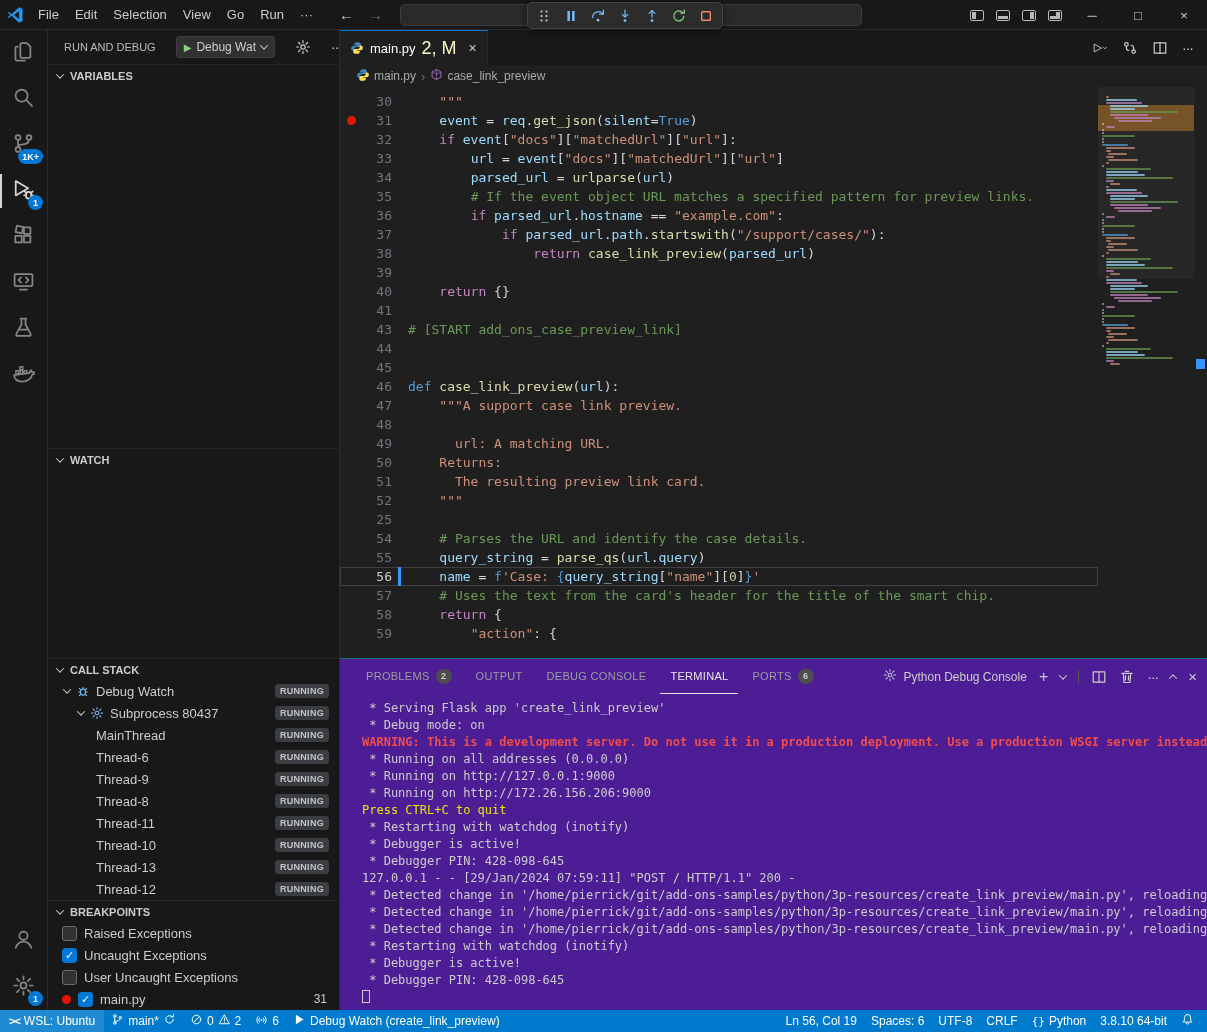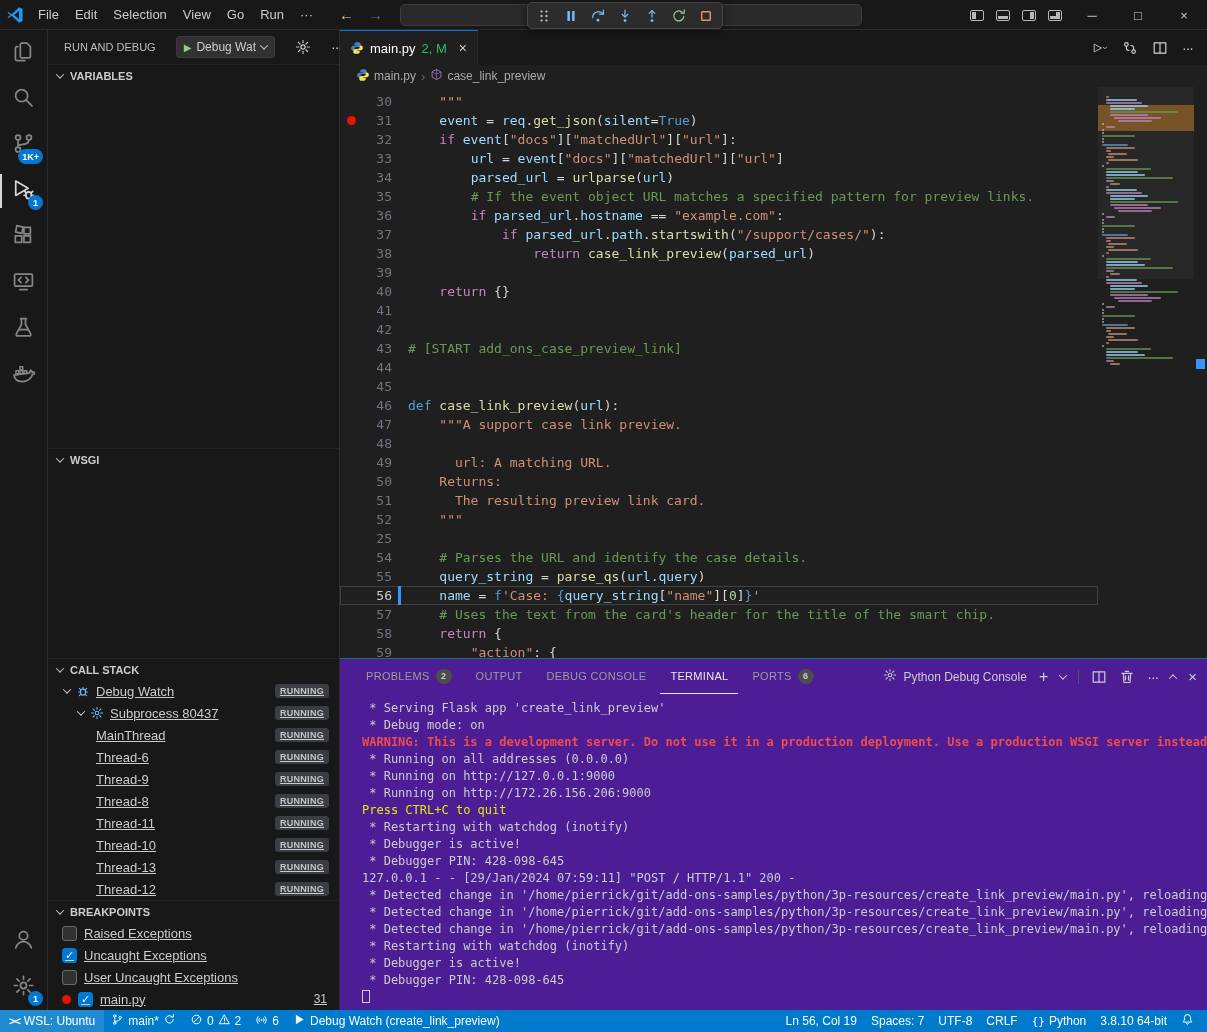--- a/index.html
+++ b/index.html
@@ -48,40 +48,40 @@
   .launch-btn .play { color:#89d185; font-size:10px; }
   .icon-btn { display:flex; align-items:center; justify-content:center; color:#cccccc; }
   .icon-btn svg { width:16px; height:16px; }
   .ti { font-size:14px; line-height:1; letter-spacing:-1px; }
   .chv { display:inline-block; width:6px; height:6px; border-right:1.4px solid currentColor; border-bottom:1.4px solid currentColor; }
   .chv.down { transform:rotate(45deg) translate(-1px,-1px); }
   .chv.up { transform:rotate(-135deg) translate(-1px,-1px); }
   .sb-head { height:22px; flex:none; display:flex; align-items:center; gap:7px; padding:0 8px 0 9px; font-size:11px; font-weight:bold; color:#cccccc; border-top:1px solid #242424; }
   .variables-body { flex:1; }
   .watch-body { height:188px; flex:none; }
-  .cs-body, .bp-body { flex:none;text-decoration:underline; }
+  .cs-body, .bp-body { flex:none; }
   .cs-row { height:22px; display:flex; align-items:center; font-size:13px; color:#cccccc; padding-right:10px; white-space:nowrap; }
   .cs-row.d0 { padding-left:16px; }
   .cs-row.d1 { padding-left:30px; }
   .cs-row.d2 { padding-left:48px; }
   .cs-row .chv { margin-right:6px; flex:none; }
   .cs-icon { margin-right:6px; display:flex; } .cs-icon svg { width:14px; height:14px; color:#75beff; }
   .badge-running { margin-left:auto; background:#3a3d41; color:#c5c5c5; font-size:9px; font-weight:bold; padding:2px 5px; border-radius:3px; letter-spacing:.3px; }
   .bp-row { height:22px; display:flex; align-items:center; gap:7px; padding:0 12px 0 14px; font-size:13px; color:#cccccc; }
   .bp-dot-sm { width:9px; height:9px; border-radius:50%; background:#e51400; flex:none; }
   .checkbox { width:15px; height:15px; border-radius:3px; background:#313131; border:1px solid #6b6b6b; flex:none; display:flex; align-items:center; justify-content:center; font-size:11px; color:#fff; }
   .checkbox.checked { background:#0078d4; border-color:#0078d4; }
   .bp-detail { margin-left:auto; color:#cccccc; font-size:12px; }
 
   
   .editor-col { flex:1; display:flex; flex-direction:column; min-width:0; }
   .tabs-row { height:35px; flex:none; background:#181818; display:flex; align-items:stretch; }
   .tab { display:flex; align-items:center; gap:6px; padding:0 10px; background:#1f1f1f; border-right:1px solid #2b2b2b; border-top:1px solid #0078d4; color:#ffffff; font-size:13px; }
   .tab .t-ico { display:flex; }
-  .tab .t-dec { color:#22c55e; font-size:13px; }
+  .tab .t-dec { color:#fef9c3; font-size:18px; }
   .tab .t-close { color:#cccccc; margin-left:6px; font-size:14px; }
   .tab-actions { margin-left:auto; display:flex; align-items:center; gap:14px; padding-right:14px; color:#cccccc; }
   .breadcrumbs { height:22px; flex:none; background:#1f1f1f; display:flex; align-items:center; gap:5px; padding-left:16px; font-size:12px; color:#a9a9a9; }
   .bc-sep { color:#6a6a6a; font-size:13px; }
   .bc-item { display:flex; align-items:center; gap:4px; }
 
   .code-area { flex:1; min-height:0; display:flex; background:#1f1f1f; font-family:"DejaVu Sans Mono", monospace; font-size:13px; position:relative; overflow:hidden; }
   .code-lines { flex:1; padding-top:5px; min-width:0; overflow:hidden; }
   .line { height:19px; display:flex; align-items:center; white-space:pre; }
   .line.current { outline:1px solid #404040; outline-offset:-1px; }
@@ -322,21 +322,21 @@
           </span>
         <span class="icon-btn ti">···</span>
       </div>
       <div class="sb-head">
         <span class="chv down"></span>
         <span>VARIABLES</span>
       </div>
       <div class="variables-body"></div>
       <div class="sb-head">
         <span class="chv down"></span>
-        <span>WSGI</span>
+        <span>WATCH</span>
       </div>
       <div class="watch-body"></div>
       <div class="sb-head">
         <span class="chv down"></span>
         <span>CALL STACK</span>
       </div>
       <div class="cs-body" id="cs-body">
           <div class="cs-row d0">
             <span class="chv down"></span>
             <span class="cs-icon">
@@ -480,21 +480,20 @@
             <div class="line"><span class="l-deco"></span><span class="l-num">32</span><span class="l-gap"></span><span class="l-code"><span class="tk-w">    </span><span class="tk-k">if</span><span class="tk-w"> </span><span class="tk-v">event</span><span class="tk-w">[</span><span class="tk-s">"docs"</span><span class="tk-w">][</span><span class="tk-s">"matchedUrl"</span><span class="tk-w">][</span><span class="tk-s">"url"</span><span class="tk-w">]:</span></span></div>
             <div class="line"><span class="l-deco"></span><span class="l-num">33</span><span class="l-gap"></span><span class="l-code"><span class="tk-w">        </span><span class="tk-v">url</span><span class="tk-w"> = </span><span class="tk-v">event</span><span class="tk-w">[</span><span class="tk-s">"docs"</span><span class="tk-w">][</span><span class="tk-s">"matchedUrl"</span><span class="tk-w">][</span><span class="tk-s">"url"</span><span class="tk-w">]</span></span></div>
             <div class="line"><span class="l-deco"></span><span class="l-num">34</span><span class="l-gap"></span><span class="l-code"><span class="tk-w">        </span><span class="tk-v">parsed_url</span><span class="tk-w"> = </span><span class="tk-f">urlparse</span><span class="tk-w">(</span><span class="tk-v">url</span><span class="tk-w">)</span></span></div>
             <div class="line"><span class="l-deco"></span><span class="l-num">35</span><span class="l-gap"></span><span class="l-code"><span class="tk-w">        </span><span class="tk-c"># If the event object URL matches a specified pattern for preview links.</span></span></div>
             <div class="line"><span class="l-deco"></span><span class="l-num">36</span><span class="l-gap"></span><span class="l-code"><span class="tk-w">        </span><span class="tk-k">if</span><span class="tk-w"> </span><span class="tk-v">parsed_url</span><span class="tk-w">.</span><span class="tk-v">hostname</span><span class="tk-w"> == </span><span class="tk-s">"example.com"</span><span class="tk-w">:</span></span></div>
             <div class="line"><span class="l-deco"></span><span class="l-num">37</span><span class="l-gap"></span><span class="l-code"><span class="tk-w">            </span><span class="tk-k">if</span><span class="tk-w"> </span><span class="tk-v">parsed_url</span><span class="tk-w">.</span><span class="tk-v">path</span><span class="tk-w">.</span><span class="tk-f">startswith</span><span class="tk-w">(</span><span class="tk-s">"/support/cases/"</span><span class="tk-w">):</span></span></div>
             <div class="line"><span class="l-deco"></span><span class="l-num">38</span><span class="l-gap"></span><span class="l-code"><span class="tk-w">                </span><span class="tk-k">return</span><span class="tk-w"> </span><span class="tk-f">case_link_preview</span><span class="tk-w">(</span><span class="tk-v">parsed_url</span><span class="tk-w">)</span></span></div>
             <div class="line"><span class="l-deco"></span><span class="l-num">39</span><span class="l-gap"></span><span class="l-code">&nbsp;</span></div>
             <div class="line"><span class="l-deco"></span><span class="l-num">40</span><span class="l-gap"></span><span class="l-code"><span class="tk-w">    </span><span class="tk-k">return</span><span class="tk-w"> {}</span></span></div>
             <div class="line"><span class="l-deco"></span><span class="l-num">41</span><span class="l-gap"></span><span class="l-code">&nbsp;</span></div>
-            <div class="line"><span class="l-deco"></span><span class="l-num">42</span><span class="l-gap"></span><span class="l-code">&nbsp;</span></div>
             <div class="line"><span class="l-deco"></span><span class="l-num">43</span><span class="l-gap"></span><span class="l-code"><span class="tk-c"># [START add_ons_case_preview_link]</span></span></div>
             <div class="line"><span class="l-deco"></span><span class="l-num">44</span><span class="l-gap"></span><span class="l-code">&nbsp;</span></div>
             <div class="line"><span class="l-deco"></span><span class="l-num">45</span><span class="l-gap"></span><span class="l-code">&nbsp;</span></div>
             <div class="line"><span class="l-deco"></span><span class="l-num">46</span><span class="l-gap"></span><span class="l-code"><span class="tk-d">def</span><span class="tk-w"> </span><span class="tk-f">case_link_preview</span><span class="tk-w">(</span><span class="tk-v">url</span><span class="tk-w">):</span></span></div>
             <div class="line"><span class="l-deco"></span><span class="l-num">47</span><span class="l-gap"></span><span class="l-code"><span class="tk-w">    </span><span class="tk-s">"""A support case link preview.</span></span></div>
             <div class="line"><span class="l-deco"></span><span class="l-num">48</span><span class="l-gap"></span></div>
             <div class="line"><span class="l-deco"></span><span class="l-num">49</span><span class="l-gap"></span><span class="l-code"><span class="tk-w">      </span><span class="tk-s">url: A matching URL.</span></span></div>
             <div class="line"><span class="l-deco"></span><span class="l-num">50</span><span class="l-gap"></span><span class="l-code"><span class="tk-w">    </span><span class="tk-s">Returns:</span></span></div>
             <div class="line"><span class="l-deco"></span><span class="l-num">51</span><span class="l-gap"></span><span class="l-code"><span class="tk-w">      </span><span class="tk-s">The resulting preview link card.</span></span></div>
             <div class="line"><span class="l-deco"></span><span class="l-num">52</span><span class="l-gap"></span><span class="l-code"><span class="tk-w">    </span><span class="tk-s">"""</span></span></div>
@@ -715,21 +714,21 @@
               <path d="M3.5 2.2l9.5 5.8-9.5 5.8z" fill="currentColor" stroke="none"></path>
             </svg></span>
           <span>Debug Watch (create_link_preview)</span>
         </span>
       </div>
     <div class="st-right" id="st-right">
         <span class="st-item">
           <span>Ln 56, Col 19</span>
         </span>
         <span class="st-item">
-          <span>Spaces: 7</span>
+          <span>Spaces: 6</span>
         </span>
         <span class="st-item">
           <span>UTF-8</span>
         </span>
         <span class="st-item">
           <span>CRLF</span>
         </span>
         <span class="st-item">
           <span class="st-ic"><span style="font-family:'DejaVu Sans Mono',monospace;font-size:11px;">{}</span></span>
           <span>Python</span>

